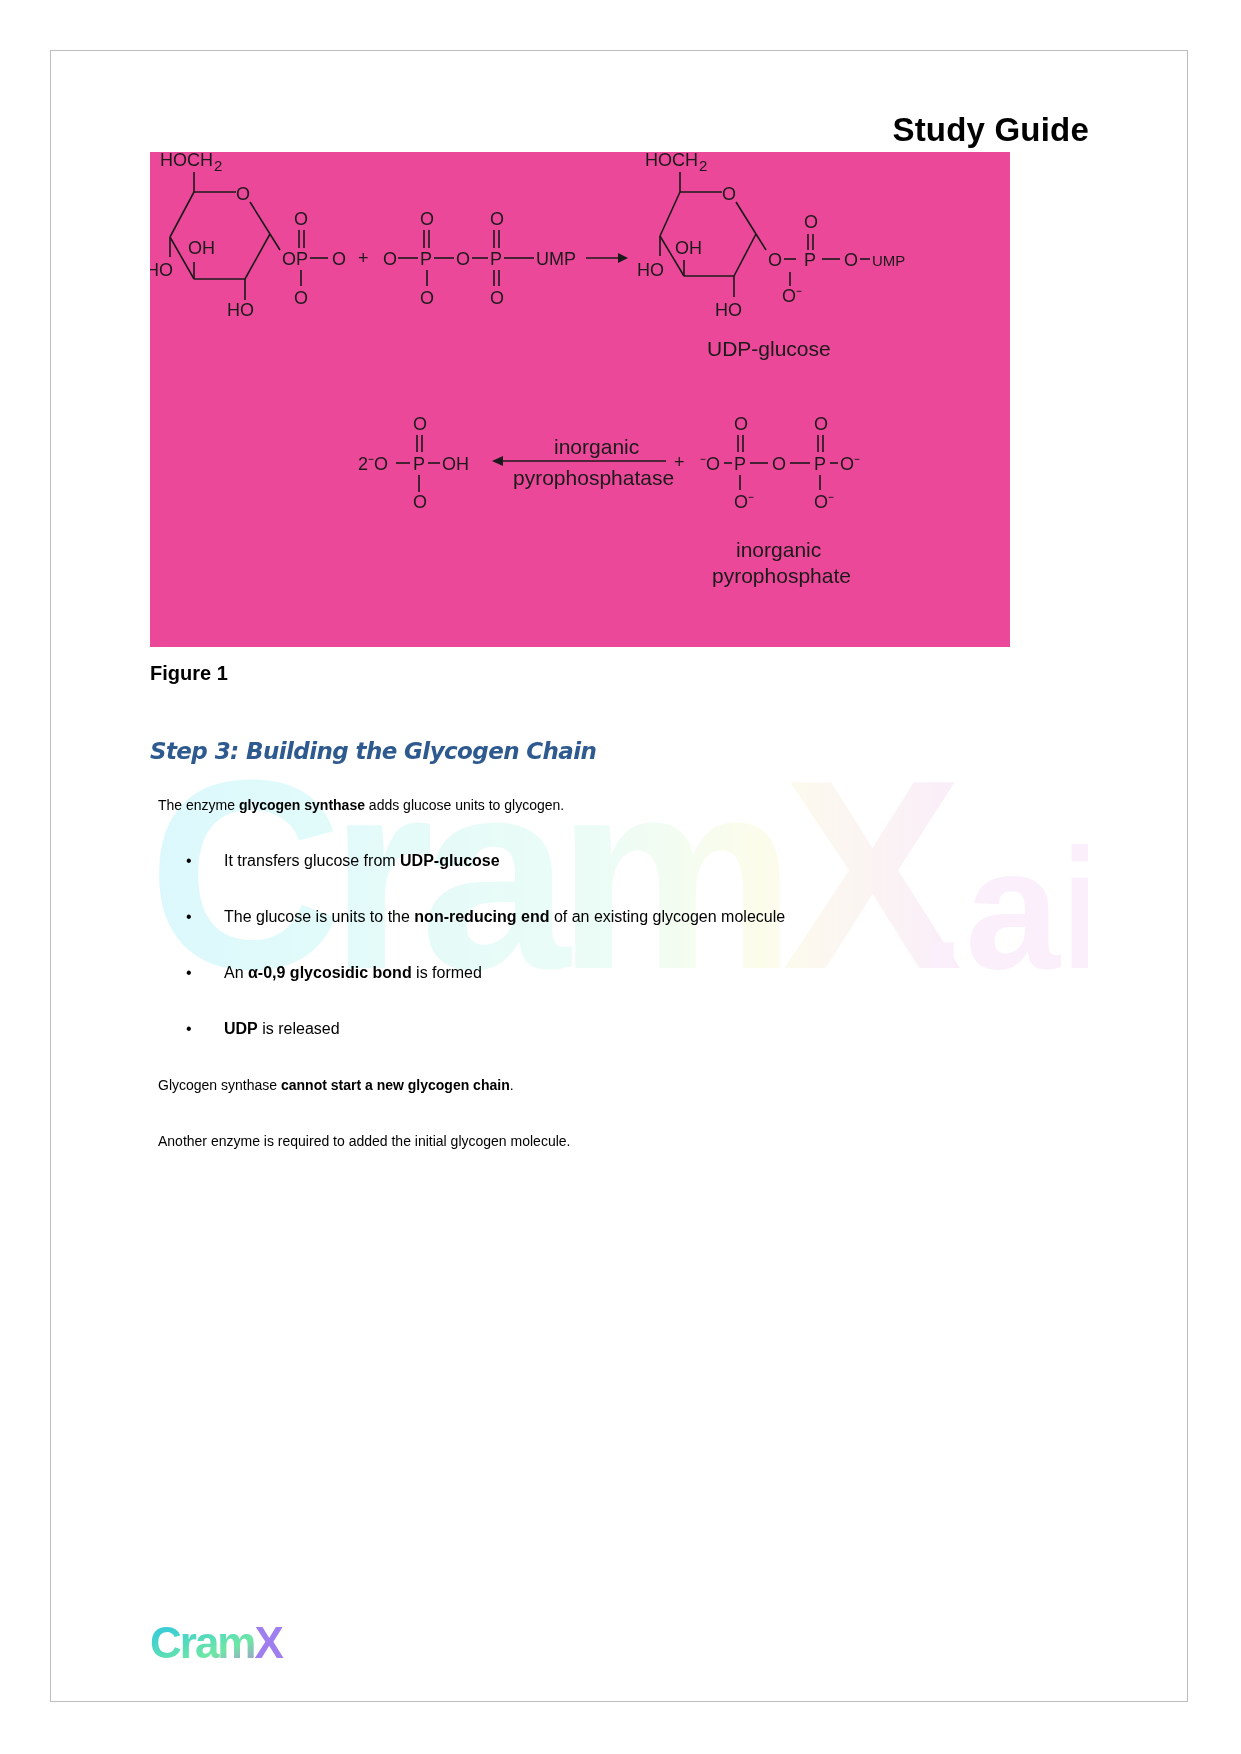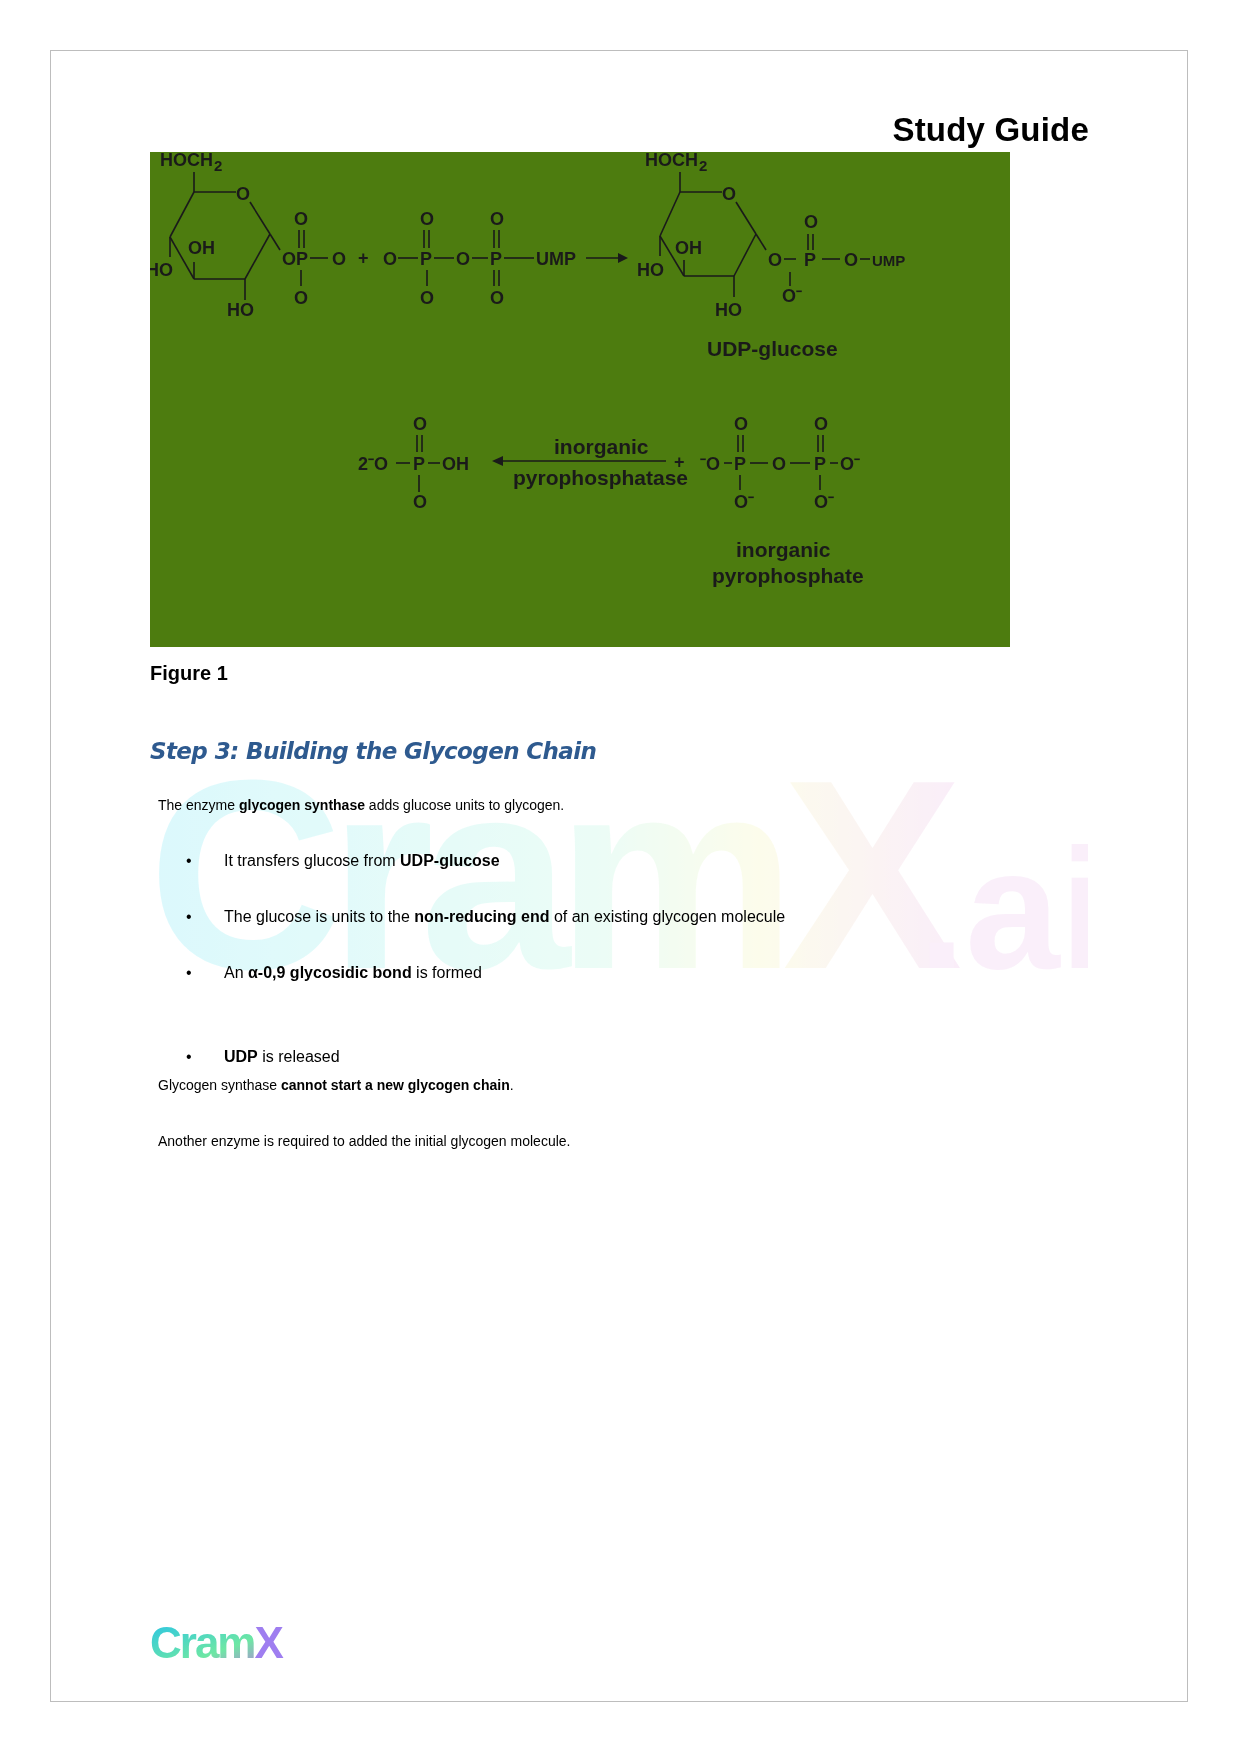--- a/index.html
+++ b/index.html
@@ -2,21 +2,21 @@
 <html><head>
 <meta charset="utf-8">
 <style>
   html, body { margin: 0; padding: 0; background: #ffffff; }
   body { width: 1241px; height: 1754px; position: relative; overflow: hidden;
          font-family: "Liberation Sans", sans-serif; color: #000; }
   .page-border { position: absolute; left: 50px; top: 50px; width: 1138px; height: 1652px;
                  border: 1.5px solid #bdbdbd; box-sizing: border-box; }
   .header-title { position: absolute; right: 152px; top: 86px; font-size: 33px; font-weight: bold;
                   letter-spacing: 0.2px; margin-top: 25px; }
-  .figure { position: absolute; left: 150px; top: 152px; width: 860px; height: 495px; background: #4d7c0f; font-weight: bold; }
+  .figure { position: absolute; left: 150px; top: 152px; width: 860px; height: 495px; background: #ec4899; }
   .figure svg { position: absolute; left: 0; top: 0; }
   .chem { font-family: "Liberation Sans", sans-serif; fill: #1a1a1a; font-size: 18px; }
   .chem-sm { font-size: 15px; }
   .chem-label { font-size: 21px; fill: #1a1a1a; }
   .bond { stroke: #1a1a1a; stroke-width: 1.6; fill: none; }
   .figure-caption { position: absolute; left: 150px; top: 662px; font-size: 20px; font-weight: bold; }
   .section-heading { position: absolute; left: 150px; top: 738px; font-size: 23px; font-weight: bold;
                      font-style: italic; color: #2e5a8f; font-family: "DejaVu Sans", sans-serif; letter-spacing: -0.6px; text-align: center; }
   .para { position: absolute; left: 158px; font-size: 14px; line-height: 24px; }
   .bullet { position: absolute; left: 186px; font-size: 16px; line-height: 24px; }
@@ -188,21 +188,21 @@
 
 <div class="bullet" style="top:849px;">
   <span class="dot">•</span><span>It transfers glucose from </span><b>UDP-glucose</b><span></span>
 </div>
 <div class="bullet" style="top:905px;">
   <span class="dot">•</span><span>The glucose is units to the </span><b>non-reducing end</b><span> of an existing glycogen molecule</span>
 </div>
 <div class="bullet" style="top:961px;">
   <span class="dot">•</span><span>An </span><b>α-0,9 glycosidic bond</b><span> is formed</span>
 </div>
-<div class="bullet" style="top:1017px;margin-top:28px;">
+<div class="bullet" style="top:1017px;">
   <span class="dot">•</span><span></span><b>UDP</b><span> is released</span>
 </div>
 
 <div class="para" style="top:1073px;">
   <span>Glycogen synthase </span><b>cannot start a new glycogen chain</b><span>.</span>
 </div>
 <div class="para" style="top:1129px;">Another enzyme is required to added the initial glycogen molecule.</div>
 
 <svg class="logo" width="150" height="50" viewBox="0 0 150 50">
   <defs>

